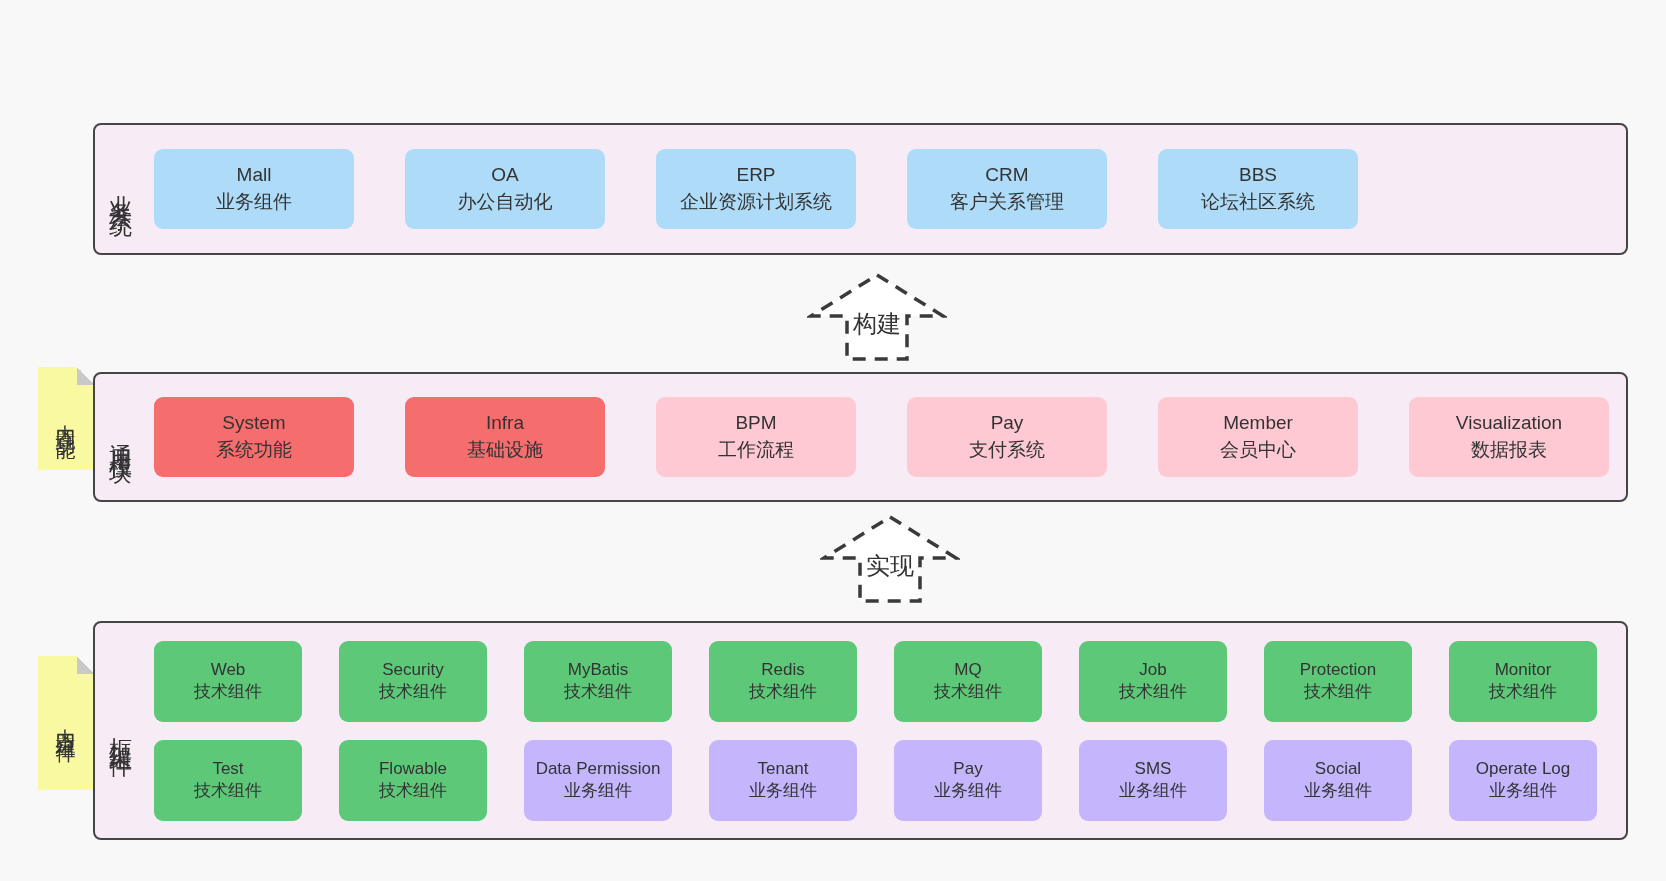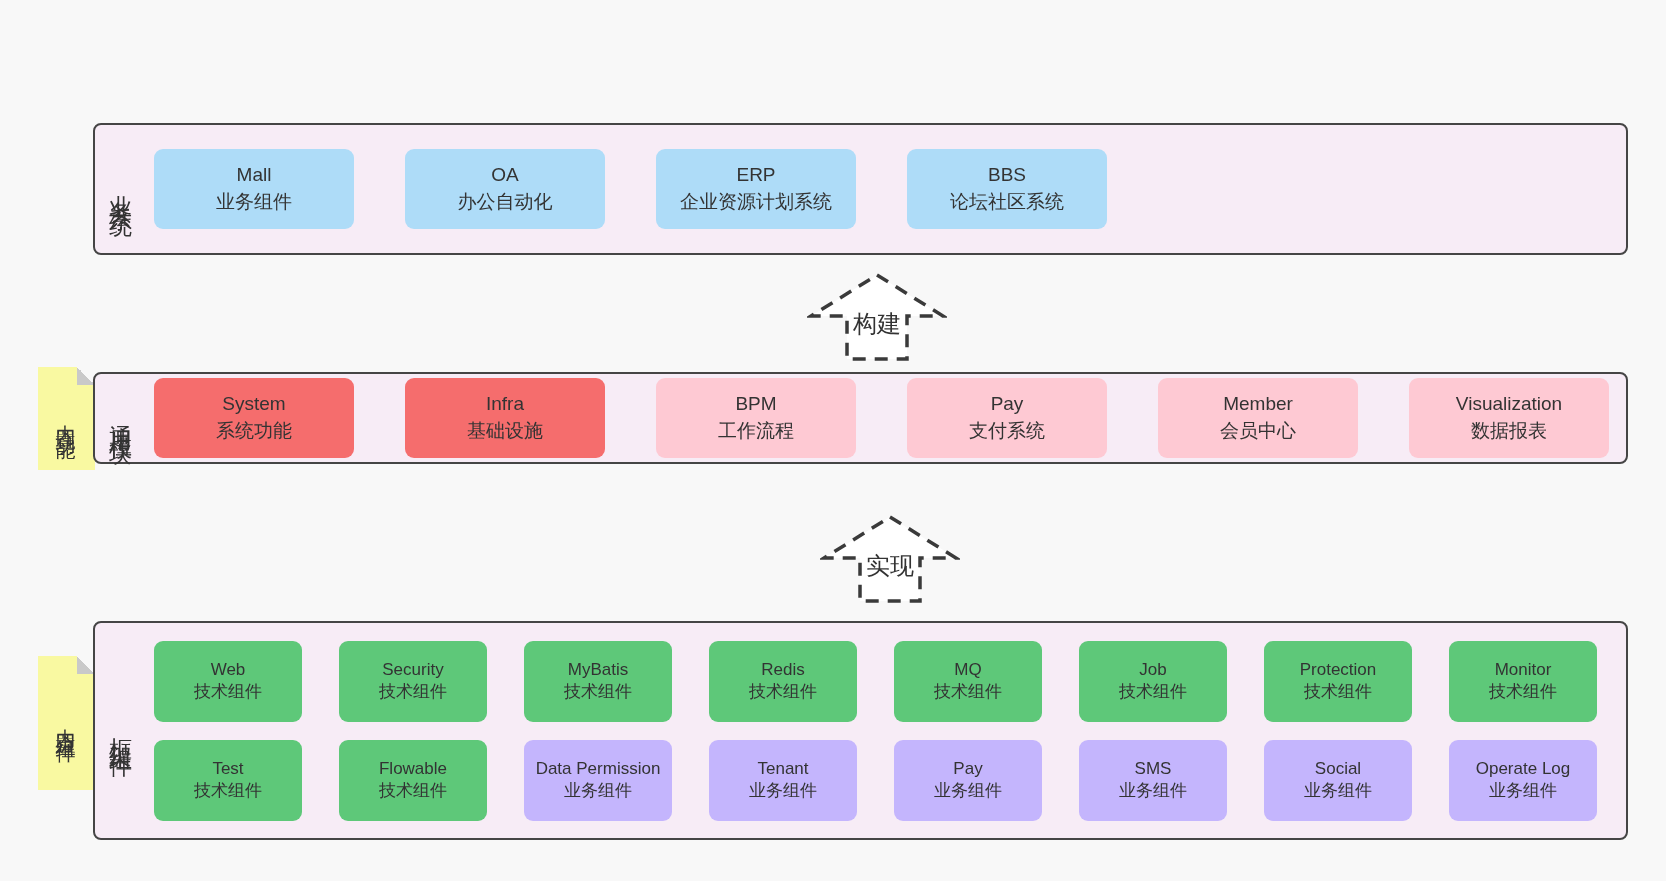--- a/index.html
+++ b/index.html
@@ -79,20 +79,24 @@
       <div class="box size-l blue">
         <span>OA</span>
         <span>办公自动化</span>
       </div>
 
       <div class="box size-l blue">
         <span>ERP</span>
         <span>企业资源计划系统</span>
       </div>
 
+      <div class="box size-l blue">
+        <span>CRM</span>
+        <span>客户关系管理</span>
+      </div>
 
 
       <div class="box size-l blue">
         <span>BBS</span>
         <span>论坛社区系统</span>
       </div>
     </div>
 </div>
 
 <div class="arrow" style="left:807px;top:272px">
@@ -100,21 +104,21 @@
     <polygon points="70,3 136,44 100,44 100,87 40,87 40,44 4,44"></polygon>
   </svg>
   <div class="arrow-label">构建</div>
 </div>
 
 <div class="sticky" style="top:367px;height:103px">
   <div class="fold"></div>
   <div class="sticky-label">内置功能</div>
 </div>
 
-<div class="band" style="top:372px;height:92px">
+<div class="band" style="top:372px;height:130px">
   <div class="band-label">通用模块</div>
   <div class="boxes">
 
       <div class="box size-l red">
         <span>System</span>
         <span>系统功能</span>
       </div>
 
       <div class="box size-l red">
         <span>Infra</span>

